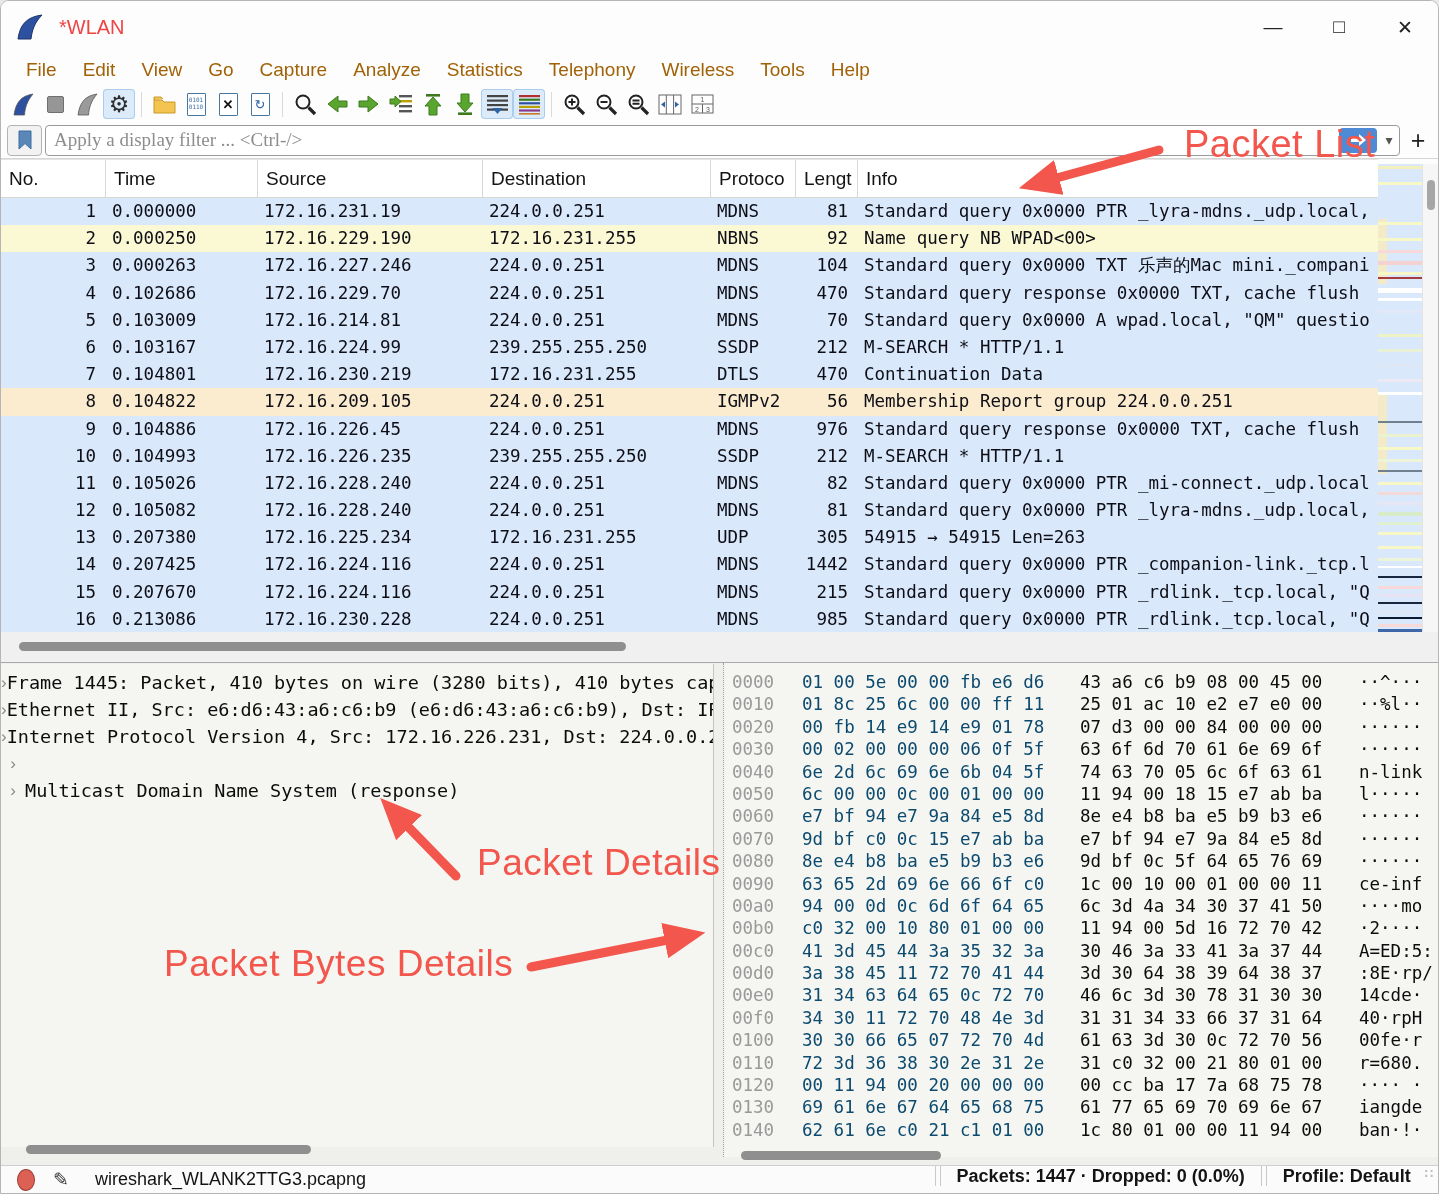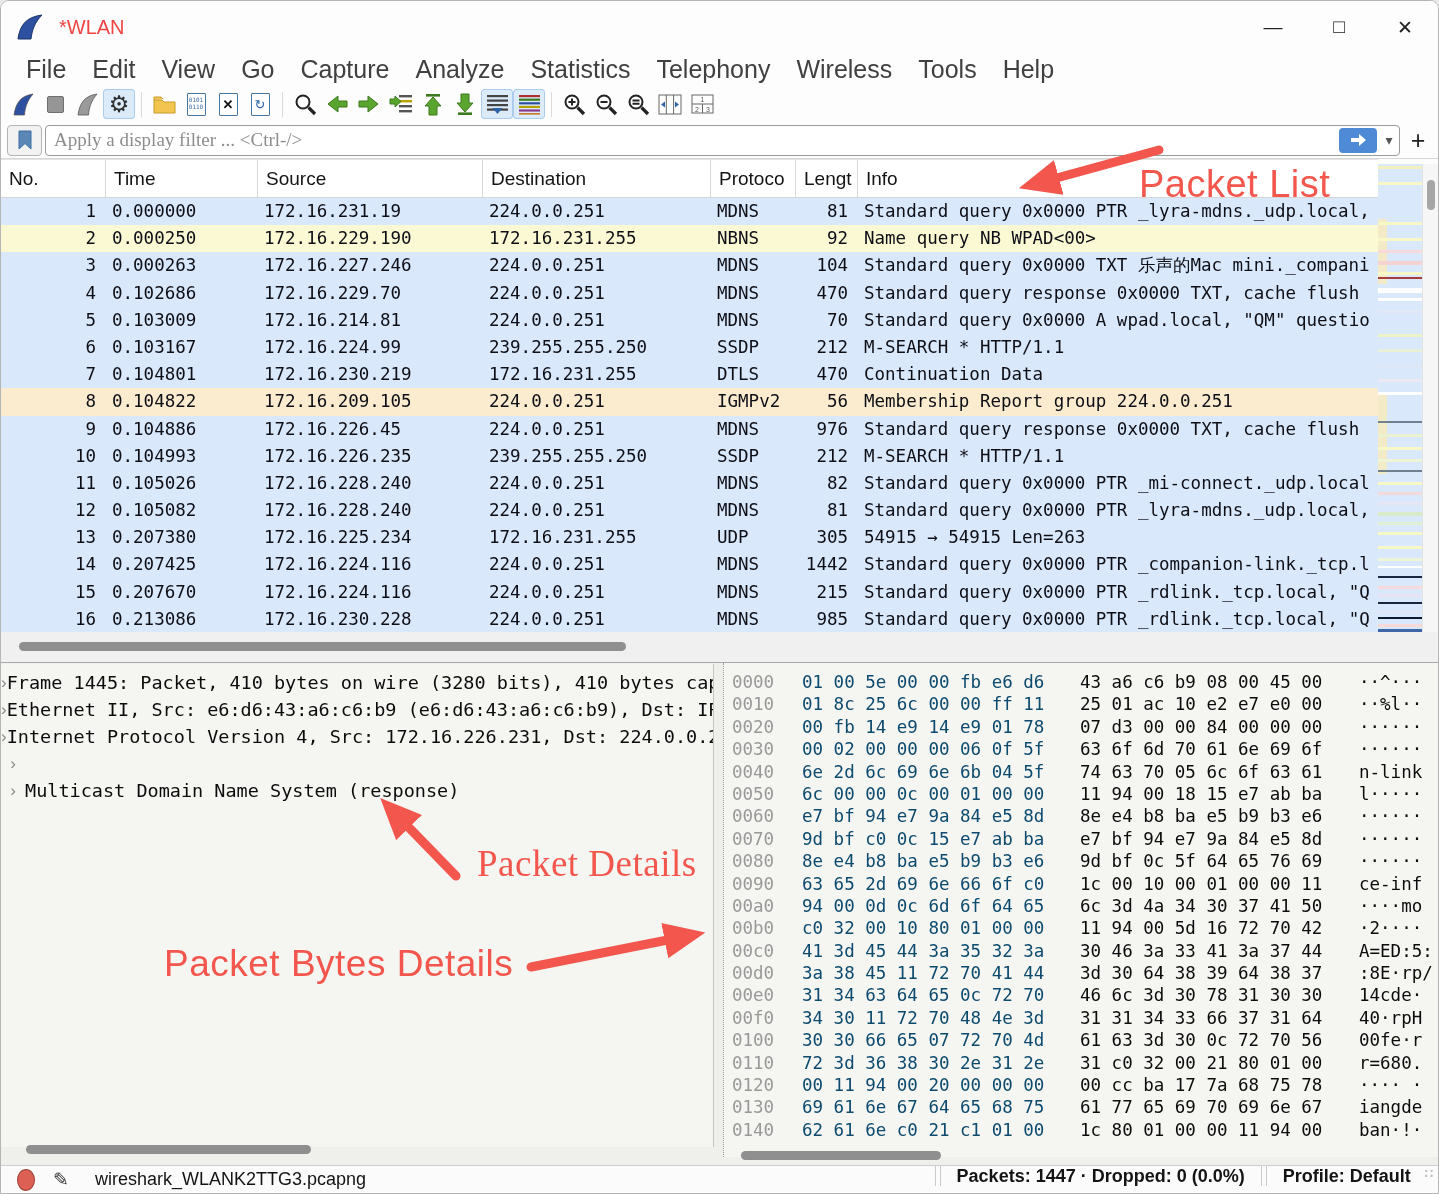--- a/index.html
+++ b/index.html
@@ -6,21 +6,21 @@
   .app{position:relative;width:1437px;height:1192px;background:#fdfdfd;border:1px solid #b5b5b5;
        border-radius:9px 9px 0 0;overflow:hidden;font-family:"Liberation Sans",sans-serif;color:#111;}
   
   .titlebar{position:absolute;left:0;top:0;width:100%;height:52px;display:flex;align-items:center;background:#fdfdfd;}
   .titlebar .fin{margin-left:14px;}
   .title-text{margin-left:14px;font-size:20px;color:#ef4444;}
   .wincontrols{position:absolute;right:0;top:0;height:52px;display:flex;}
   .winbtn{width:66px;height:52px;display:flex;align-items:center;justify-content:center;font-size:19px;color:#222;}
   
   .menubar{position:absolute;left:0;top:52px;width:100%;height:33px;display:flex;align-items:center;padding-left:12px;background:#fdfdfd;}
-  .mitem{padding:0 13px;font-size:25px;color:#404040;height:100%;display:flex;align-items:center;}
+  .mitem{padding:0 13px;font-size:19px;color:#a16207;height:100%;display:flex;align-items:center;}
   
   .toolbar{position:absolute;left:0;top:85px;width:100%;height:36px;display:flex;align-items:center;padding-left:6px;background:#fdfdfd;border-bottom:1px solid #ececec;}
   .tool{width:32px;height:30px;display:flex;align-items:center;justify-content:center;border-radius:4px;position:relative;}
   .tool.active{background:#dcebfa;box-shadow:0 0 0 1px #abcdeb inset;}
   .vsep{width:1px;height:25px;background:#dadada;margin:0 6px;}
   .gear{font-size:23px;color:#2e2e2e;line-height:1;}
   
   .filterbar{position:absolute;left:0;top:121px;width:100%;height:37px;display:flex;align-items:center;padding:0 6px;background:#fdfdfd;border-bottom:1px solid #d6d6d6;box-sizing:border-box;}
   .bookmark-box{width:33px;height:29px;border:1px solid #b3b3b3;border-radius:4px;background:#f2f2f2;display:flex;align-items:center;justify-content:center;margin-right:3px;}
   .filter-input-wrap{flex:1;height:29px;border:1px solid #9a9a9a;border-radius:4px;background:#fff;display:flex;align-items:center;}
@@ -681,22 +681,22 @@
       <div class="status-sep"></div>
       <div class="status-sep"></div>
       <div class="status-packets">Packets: 1447 · Dropped: 0 (0.0%)</div>
       <div class="status-sep"></div>
       <div class="status-sep"></div>
       <div class="status-profile">Profile: Default</div>
       <div class="grip">∷</div>
     </div>
   </div>
 
-  <div class="ann" style="left:1138px;top:122px;font-size:38px;margin-top:40px;">Packet List</div>
-  <div class="ann" style="left:476px;top:841px;font-family:Liberation Serif, serif;">Packet Details</div>
+  <div class="ann" style="left:1183px;top:122px;font-size:38px;">Packet List</div>
+  <div class="ann" style="left:476px;top:841px;">Packet Details</div>
   <div class="ann" style="left:163px;top:942px;">Packet Bytes Details</div>
   <svg class="ann-svg">
     <defs>
       <marker id="ah" markerWidth="4.6" markerHeight="4" refX="3.2" refY="2" orient="auto">
         <path d="M0 0 L4.6 2 L0 4 Z" fill="#f2564c"></path>
       </marker>
     </defs>
     <line x1="1158" y1="149" x2="1030" y2="184" stroke="#f2564c" stroke-width="9" stroke-linecap="round" marker-end="url(#ah)"></line>
     <line x1="455" y1="875" x2="388" y2="806" stroke="#f2564c" stroke-width="9" stroke-linecap="round" marker-end="url(#ah)"></line>
     <line x1="530" y1="966" x2="692" y2="934" stroke="#f2564c" stroke-width="9" stroke-linecap="round" marker-end="url(#ah)"></line>

